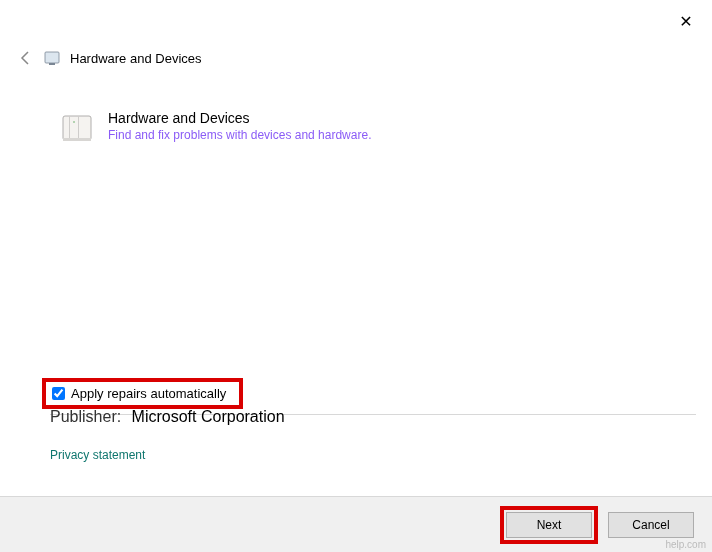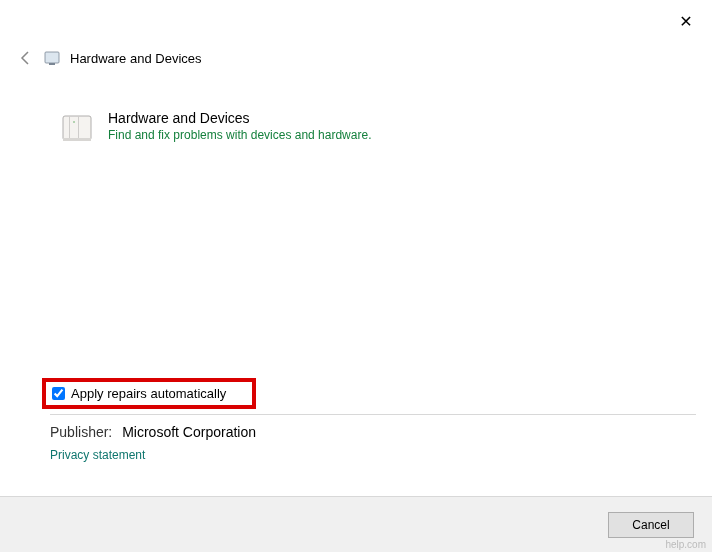--- a/index.html
+++ b/index.html
@@ -77,28 +77,28 @@
       flex-shrink: 0;
       margin-top: 2px;
     }
     .item-text .item-title {
       font-size: 14px;
       color: #000;
       margin-bottom: 2px;
     }
     .item-text .item-desc {
       font-size: 12px;
-      color: #15803d;
+      color: #8b5cf6;
     }
     .apply-box {
       position: absolute;
       top: 378px;
       left: 42px;
       border: 4px solid #d90000;
-      padding: 4px 26px 4px 6px;
+      padding: 4px 13px 4px 6px;
       display: flex;
       align-items: center;
       gap: 6px;
     }
     .apply-box input[type="checkbox"] {
       width: 13px;
       height: 13px;
     }
     .apply-box label {
       font-size: 13px;
@@ -106,23 +106,23 @@
     .separator {
       position: absolute;
       top: 414px;
       left: 50px;
       right: 16px;
       height: 1px;
       background: #d8d8d8;
     }
     .publisher {
       position: absolute;
-      top: 424px;
-      left: 50px;
-      font-size: 14px;
+      top: 408px;
+      left: 50px;
+      font-size: 16px;
     }
     .publisher .label { color: #333; }
     .publisher .value { color: #000; margin-left: 6px; }
     .privacy-link {
       position: absolute;
       top: 448px;
       left: 50px;
       font-size: 12px;
       color: #0f766e;
       cursor: pointer;
@@ -209,16 +209,19 @@
 <div class="separator"></div>
 
 <div class="publisher">
   <span class="label">Publisher:</span>
   <span class="value">Microsoft Corporation</span>
 </div>
 
 <div class="privacy-link">Privacy statement</div>
 
 <div class="button-bar">
+  <span class="next-wrap">
+    <button class="win-btn">Next</button>
+  </span>
   <button class="win-btn">Cancel</button>
 </div>
 
 <div class="watermark">help.com</div>
 
 </body></html>

